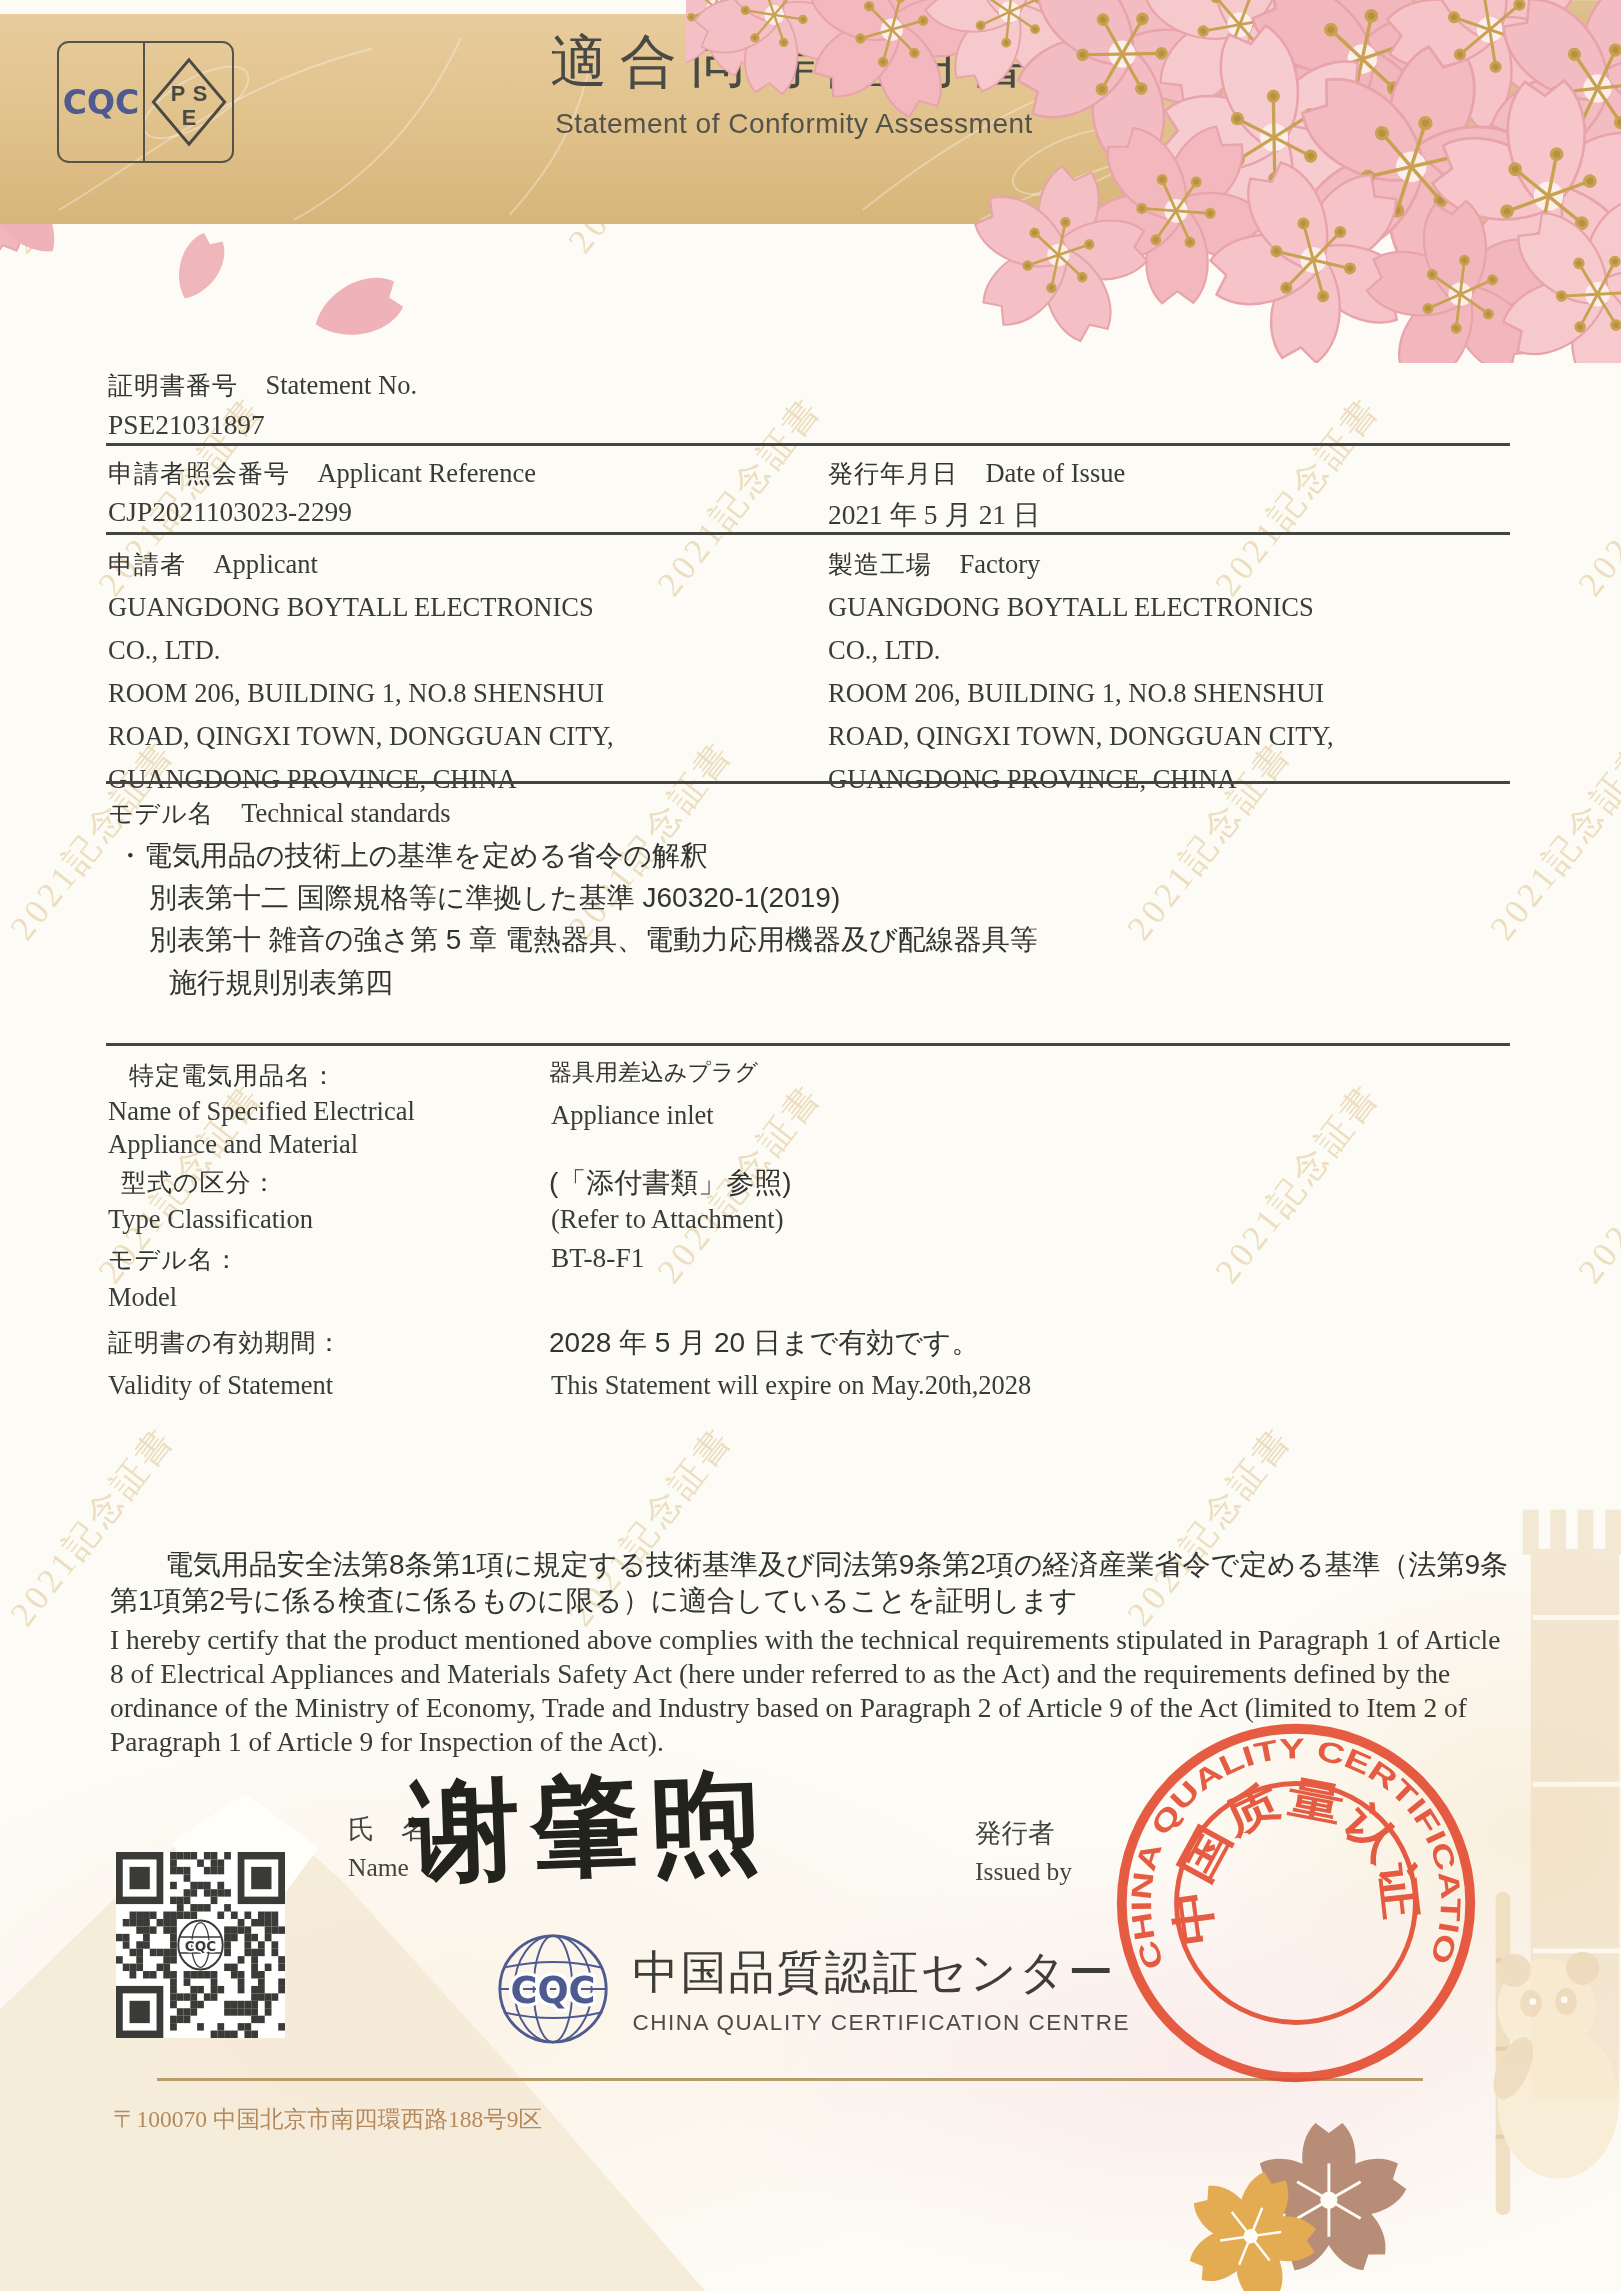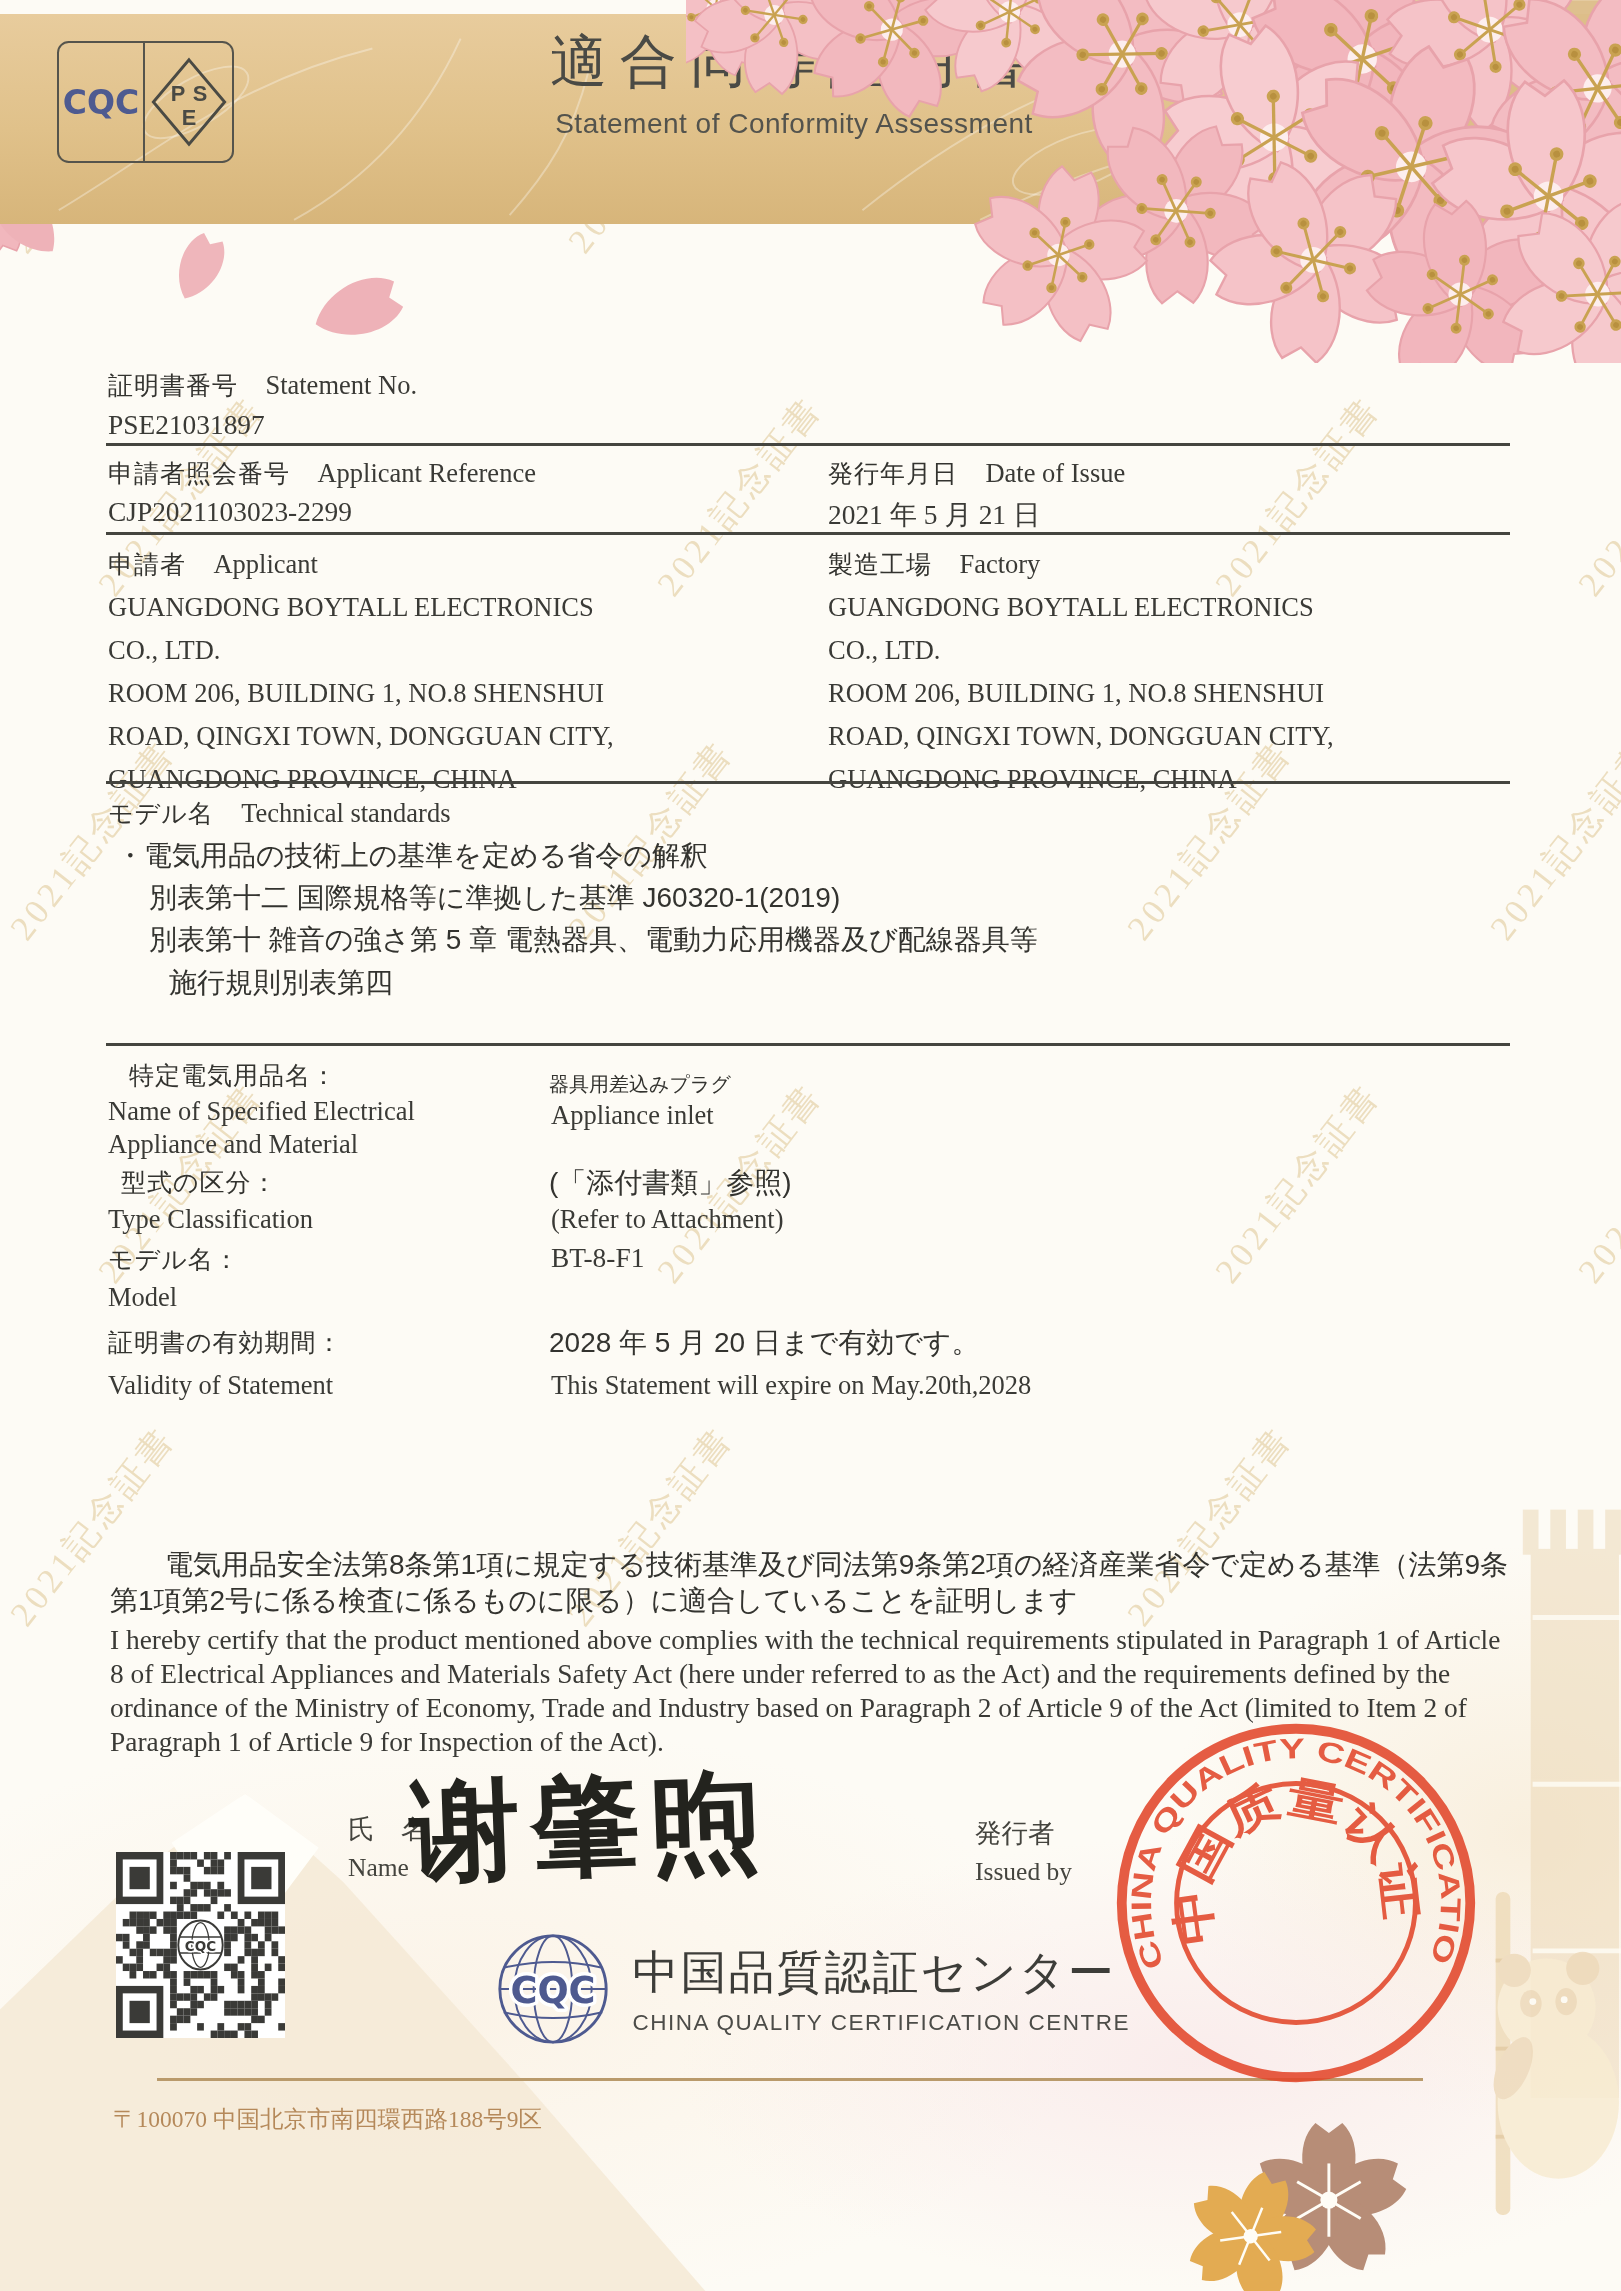--- a/index.html
+++ b/index.html
@@ -304,21 +304,21 @@
     <span class="jp lbl-jp">モデル名</span>
     <span class="en lbl-en">Technical standards</span>
   </div>
   <div class="t jp std-item z2 indent1" style="top:837px;">・電気用品の技術上の基準を定める省令の解釈</div>
   <div class="t jp std-item z2 indent2" style="top:879px;">別表第十二  国際規格等に準拠した基準 J60320-1(2019)</div>
   <div class="t jp std-item z2 indent2" style="top:921px;">別表第十  雑音の強さ第 5 章  電熱器具、電動力応用機器及び配線器具等</div>
   <div class="t jp std-item z2 indent3" style="top:964px;">施行規則別表第四</div>
   <div class="rule" style="top:1043px;"></div>
 
   <div class="t jp lbl-jp z2" style="left:108px;top:1059px;margin-left:21px;">特定電気用品名：</div>
-  <div class="t jp z2" style="left:549px;top:1057px;font-size:20px;margin-top:14px;">器具用差込みプラグ</div>
+  <div class="t jp z2" style="left:549px;top:1057px;font-size:23px;">器具用差込みプラグ</div>
   <div class="t en lbl-en z2" style="left:108px;top:1096px;">Name of Specified Electrical</div>
   <div class="t en lbl-en z2" style="left:551px;top:1100px;">Appliance inlet</div>
   <div class="t en lbl-en z2" style="left:108px;top:1129px;">Appliance and Material</div>
 
   <div class="t jp lbl-jp z2" style="left:108px;top:1166px;margin-left:13px;">型式の区分：</div>
   <div class="t jp z2" style="left:549px;top:1164px;font-size:28px;">(「添付書類」参照)</div>
   <div class="t en lbl-en z2" style="left:108px;top:1204px;">Type Classification</div>
   <div class="t en lbl-en z2" style="left:551px;top:1204px;">(Refer to Attachment)</div>
 
   <div class="t jp lbl-jp z2" style="left:108px;top:1243px;">モデル名：</div>

